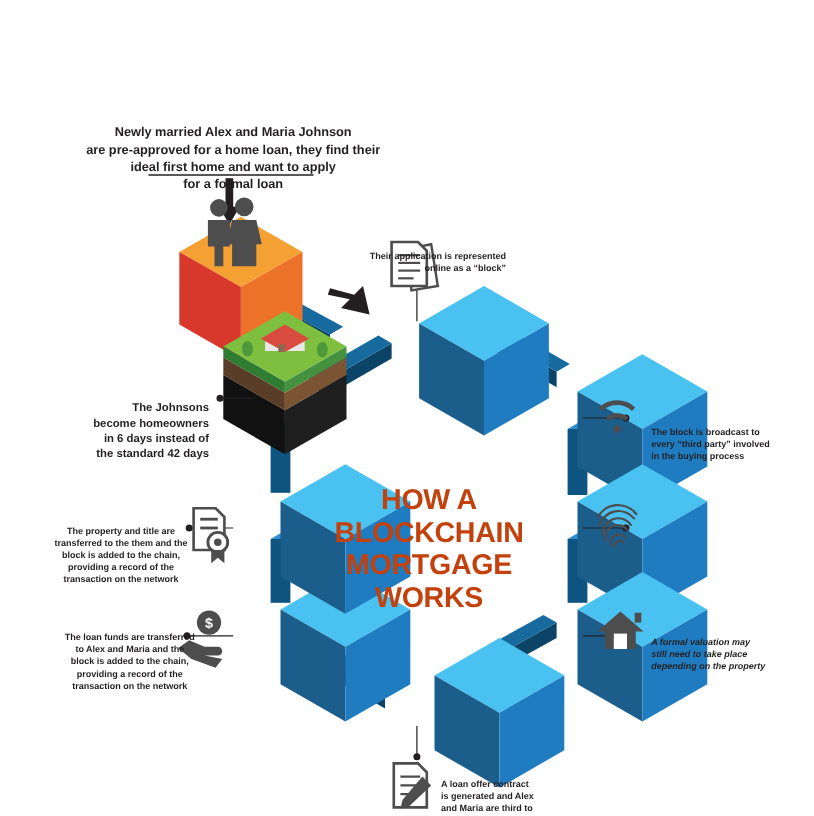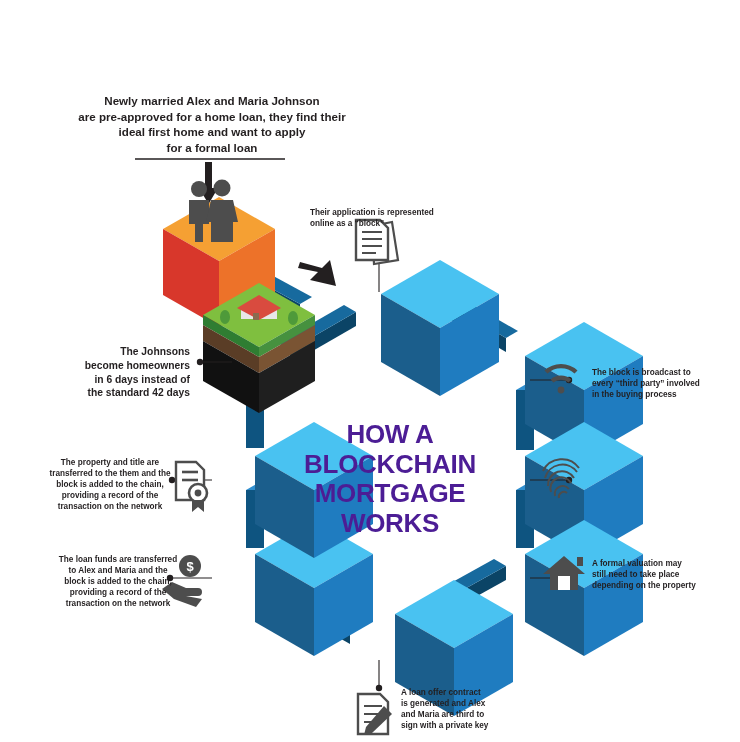--- a/index.html
+++ b/index.html
@@ -3,35 +3,35 @@
 <meta charset="utf-8">
 <style>
   html,body{margin:0;padding:0;background:#ffffff;}
   body{width:740px;height:742px;position:relative;overflow:hidden;
        font-family:"Liberation Sans",sans-serif;color:#231f20;}
   #stage{position:absolute;left:0;top:0;width:740px;height:742px;}
   #svgroot{position:absolute;left:0;top:0;}
   .txt{position:absolute;font-weight:bold;line-height:1.22;color:#231f20;}
   .intro{width:300px;left:62px;top:93px;text-align:center;font-size:11.6px;line-height:1.35;}
   .ctitle{left:300px;top:420px;width:180px;text-align:center;font-size:26px;
-          line-height:1.14;font-weight:bold;letter-spacing:-0.3px;color:#4c1d95;}
+          line-height:1.14;font-weight:bold;letter-spacing:-0.3px;color:#c2410c;}
   .ann{font-size:8.2px;line-height:1.33;}
   .ann.left{text-align:center;}
   .ann.right{text-align:left;}
-  .ann.center{text-align:left;}
+  .ann.center{text-align:right;}
   .big{font-size:10.3px;line-height:1.34;}
   .a-app{left:310px;top:208px;width:150px;text-align:center;}
   .a-broadcast{left:592px;top:368px;width:132px;}
   .a-finger{left:592px;top:462px;width:134px;}
-  .a-valuation{left:592px;top:559px;width:130px;}
+  .a-valuation{left:592px;top:559px;width:130px;font-style:italic;}
   .a-contract{left:401px;top:688px;width:112px;}
   .a-funds{left:48px;top:555px;width:140px;}
   .a-property{left:46px;top:458px;width:128px;}
   .a-johnsons{left:48px;top:345px;width:142px;text-align:right;}
-  .nowrap{white-space:pre-line;}
+  .nowrap{white-space:pre-line;margin-top:20px;}
 </style>
 </head>
 <body>
 
 <div id="stage">
 
   <svg id="svgroot" width="740" height="742" viewBox="0 0 740 742">
     <defs>
       <g id="cubeShape">
         <polygon points="0,-34 59,-68 118,-34 59,0" fill="#49C2F1"></polygon>

